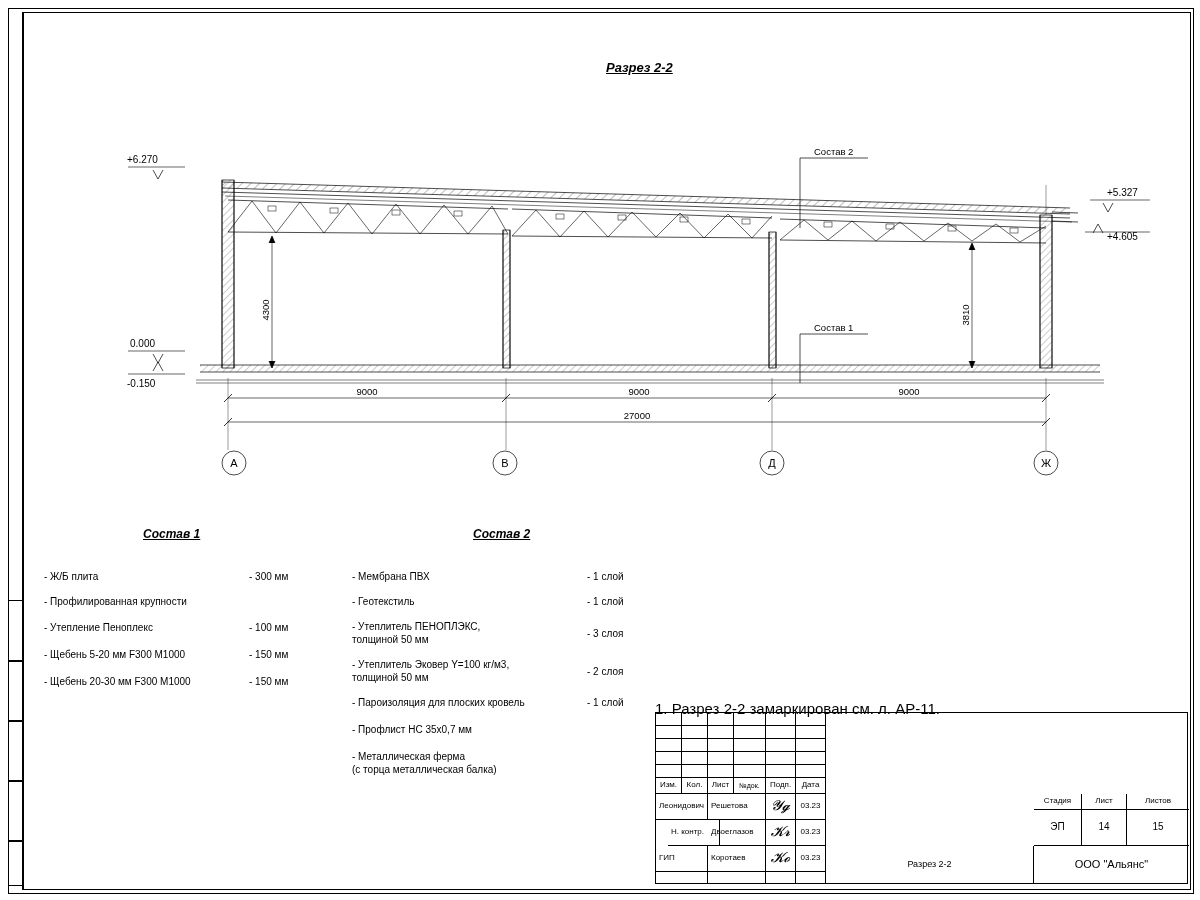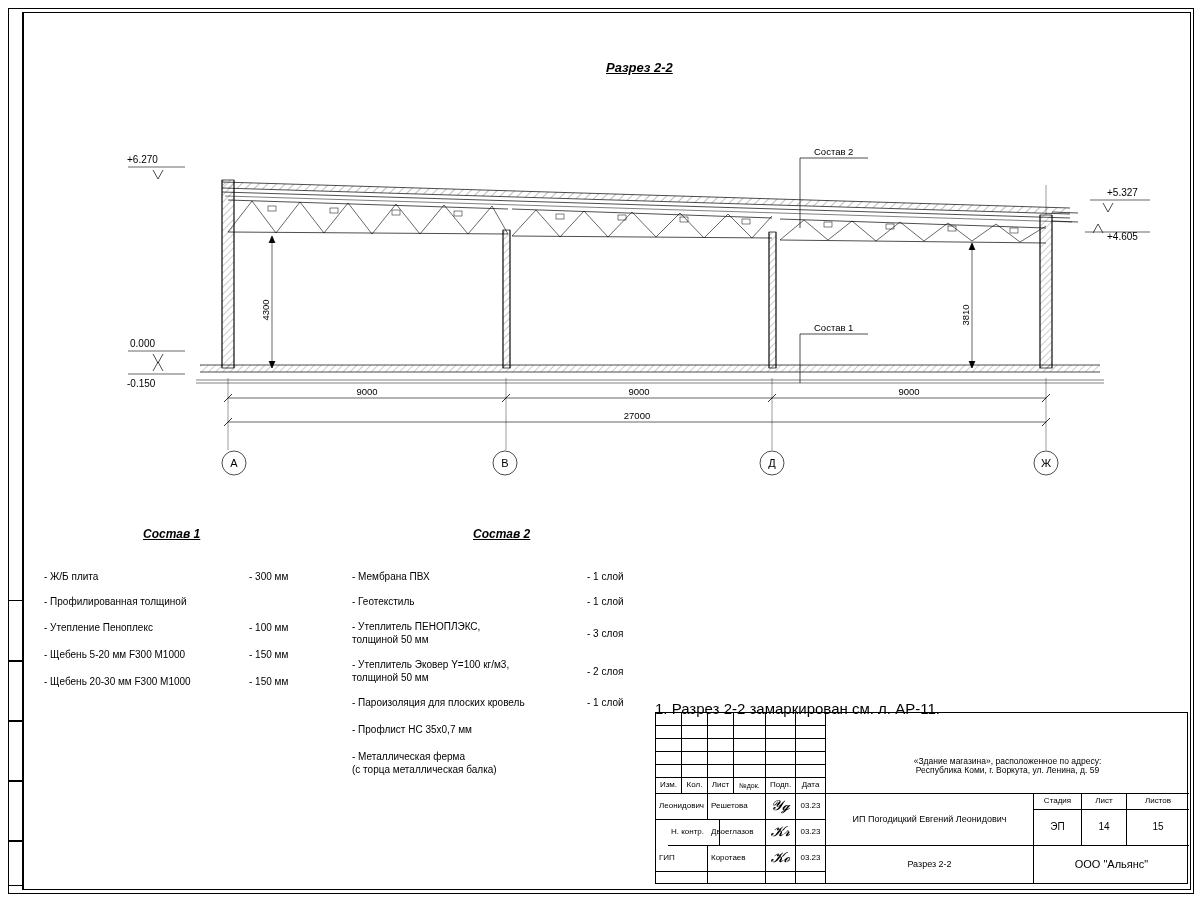--- a/index.html
+++ b/index.html
@@ -212,21 +212,21 @@
       <text x="1046" y="467" text-anchor="middle" font-size="11">Ж</text>
 
       <text x="814" y="155" font-size="9.5">Состав 2</text>
       <text x="814" y="331" font-size="9.5">Состав 1</text>
     </g>
   </svg>
 
   <div class="comp-title" style="left:143px;top:527px;">Состав 1</div>
   <div class="comp-list comp1" style="left:44px;top:570px;width:330px;">
     <div class="comp-row"><span class="name">- Ж/Б плита</span><span class="val">- 300 мм</span></div>
-    <div class="comp-row" style="margin-bottom:13px;"><span class="name">- Профилированная толщиной</span><span class="val"></span></div>
+    <div class="comp-row" style="margin-bottom:13px;"><span class="name">- Профилированная крупности</span><span class="val"></span></div>
     <div class="comp-row" style="margin-bottom:14px;"><span class="name">- Утепление Пеноплекс</span><span class="val">- 100 мм</span></div>
     <div class="comp-row" style="margin-bottom:14px;"><span class="name">-  Щебень 5-20 мм F300 M1000</span><span class="val">- 150 мм</span></div>
     <div class="comp-row" style="margin-bottom:14px;"><span class="name">-  Щебень 20-30 мм F300 M1000</span><span class="val">- 150 мм</span></div>
   </div>
 
   <div class="comp-title" style="left:473px;top:527px;">Состав 2</div>
   <div class="comp-list comp2" style="left:352px;top:570px;width:330px;">
     <div class="comp-row"><span class="name">- Мембрана ПВХ</span><span class="val">- 1 слой</span></div>
     <div class="comp-row" style="margin-bottom:12px;"><span class="name">- Геотекстиль</span><span class="val">- 1 слой</span></div>
     <div class="comp-row" style="margin-bottom:12px;"><span class="name" style="white-space:pre-line;">- Утеплитель ПЕНОПЛЭКС,
@@ -304,24 +304,21 @@
     <div class="cell" style="left:110px;top:133px;width:30px;height:26px;">
         <span class="sig">𝓚𝓸</span>
       </div>
     <div class="cell" style="left:140px;top:133px;width:30px;height:26px;">03.23</div>
 
     <div class="cell nb" style="left:0;top:159px;width:52px;height:12px;"></div>
     <div class="cell nb" style="left:52px;top:159px;width:58px;height:12px;"></div>
     <div class="cell nb" style="left:110px;top:159px;width:30px;height:12px;"></div>
     <div class="cell nb" style="left:140px;top:159px;width:30px;height:12px;"></div>
 
-    <div class="cell med" style="left:170px;top:26px;width:363px;height:55px;border-right:none;white-space:pre-line;font-size:8.5px;">«Здание магазина», расположенное по адресу:
-Республика Коми, г. Воркута, ул. Ленина, д. 59</div>
-
-    <div class="cell" style="left:170px;top:81px;width:208px;height:52px;font-size:9px;">ИП Погодицкий Евгений Леонидович</div>
+
     <div class="cell nb" style="left:170px;top:133px;width:208px;height:38px;font-size:9px;">Разрез 2-2</div>
 
     <div class="cell" style="left:378px;top:81px;width:48px;height:16px;">Стадия</div>
     <div class="cell" style="left:426px;top:81px;width:45px;height:16px;">Лист</div>
     <div class="cell nr" style="left:471px;top:81px;width:62px;height:16px;">Листов</div>
 
     <div class="cell" style="left:378px;top:97px;width:48px;height:36px;font-size:10px;">ЭП</div>
     <div class="cell" style="left:426px;top:97px;width:45px;height:36px;font-size:10px;">14</div>
     <div class="cell nr" style="left:471px;top:97px;width:62px;height:36px;font-size:10px;">15</div>
 

